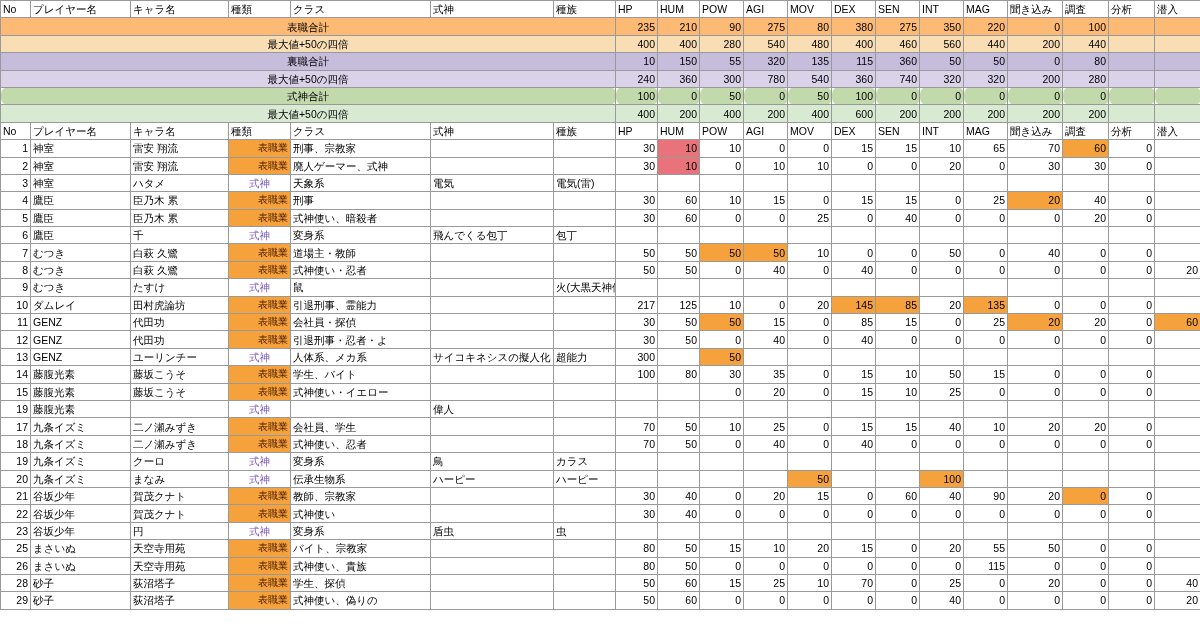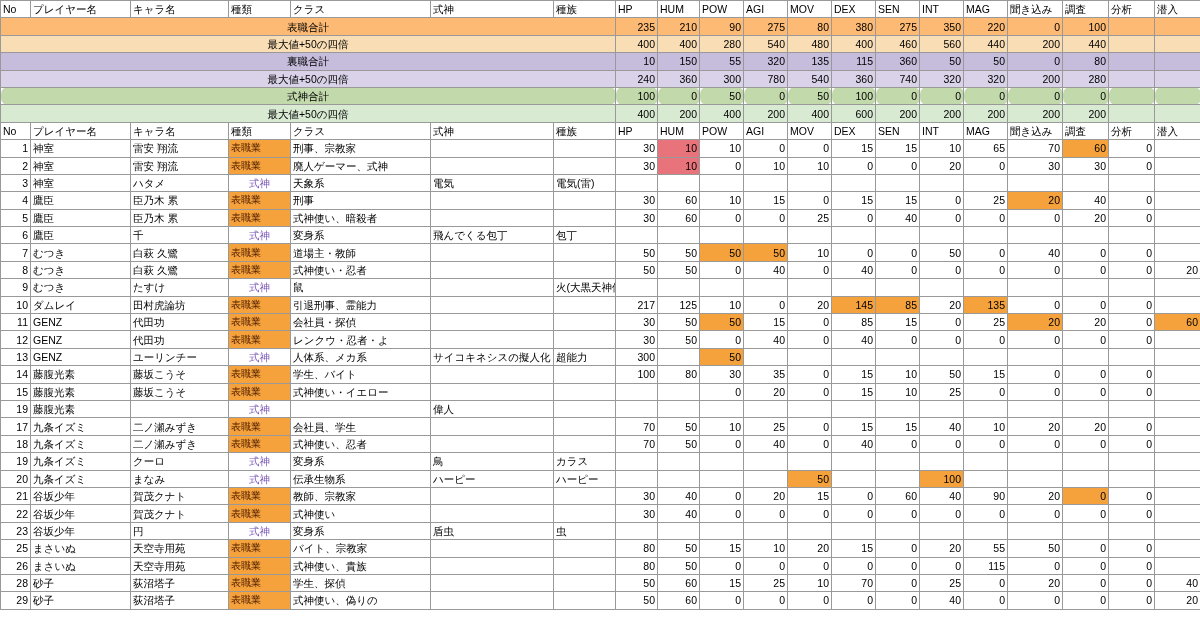--- a/index.html
+++ b/index.html
@@ -53,21 +53,21 @@
   tr.band-orange2 td { background: #f9ddb4; }
   tr.band-purple td { background: #c6bcdc; margin-left: 24px; }
   tr.band-purple2 td { background: #d9d2e9; }
   tr.band-green td { background: #c2d9ac; border-radius: 7px; }
   tr.band-green2 td { background: #d9ead3; }
   tr.band-label td.lbl { text-align: center; }
 
   td.hl-orange { background: #f6a23c; }
   td.hl-red { background: #e8737a; }
 
-  .tag-omote { background: #f6a23c; color: #4a1c00; text-align: left; font-size: 10px; }
+  .tag-omote { background: #f6a23c; color: #4a1c00; text-align: right; font-size: 10px; }
   .tag-shiki { color: #7b57b8; text-align: center; font-size: 10.5px; }
 </style>
 </head>
 <body>
 
 <div id="sheet-wrap">
   <table class="grid">
     <colgroup>
       <col class="c-no">
         <col class="c-player">
@@ -477,21 +477,21 @@
           <td class="num hl-orange">20</td>
           <td class="num">20</td>
           <td class="num">0</td>
           <td class="num hl-orange">60</td>
         </tr>
         <tr>
           <td class="num">12</td>
           <td class="lft">GENZ</td>
           <td class="lft">代田功</td>
           <td class="tag-omote">表職業</td>
-          <td class="lft">レンクウ・忍者・よ</td>
+          <td class="lft">引退刑事・忍者・よ</td>
           <td class="lft"></td>
           <td class="lft"></td>
           <td class="num">30</td>
           <td class="num">50</td>
           <td class="num">0</td>
           <td class="num">40</td>
           <td class="num">0</td>
           <td class="num">40</td>
           <td class="num">0</td>
           <td class="num">0</td>

